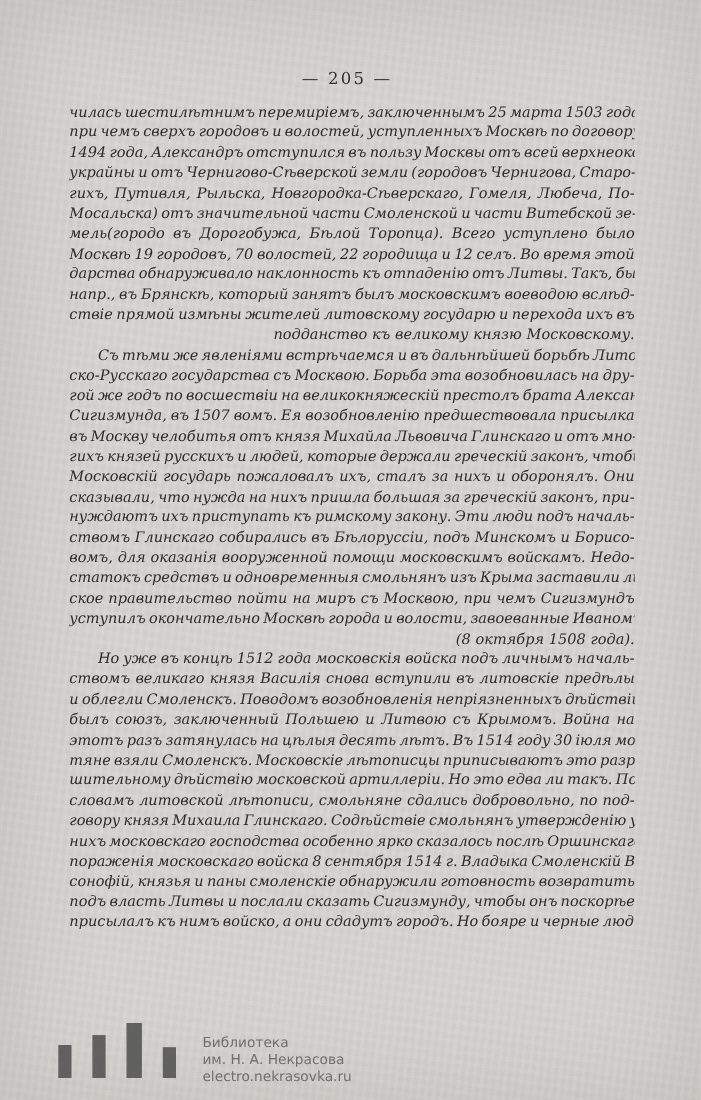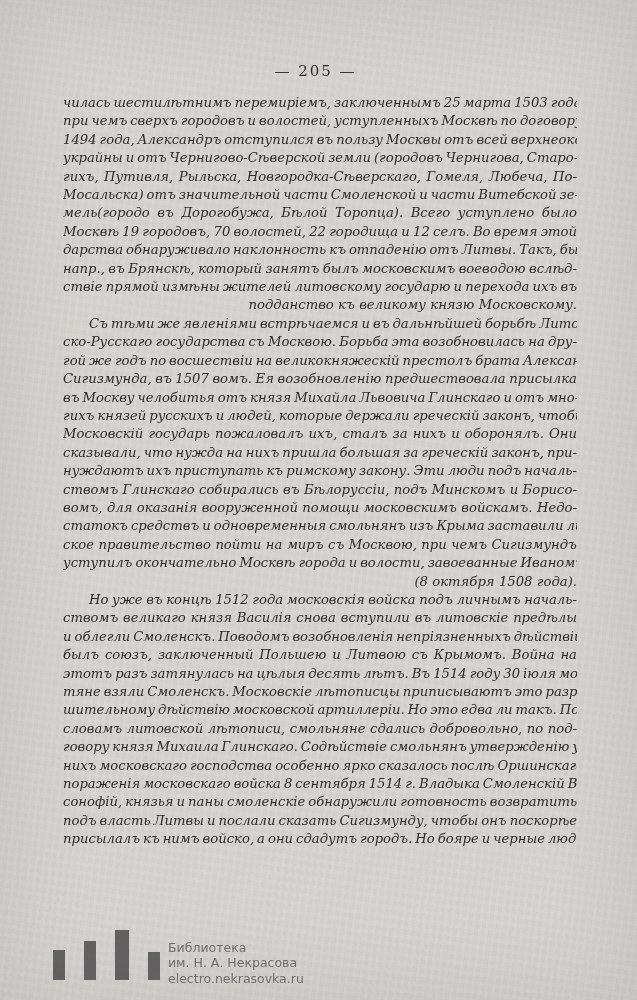--- a/index.html
+++ b/index.html
@@ -56,21 +56,21 @@
     align-items: flex-end;
     pointer-events: none;
   }
   .bars { display: flex; align-items: flex-end; column-gap: 19px; }
   .bar { width: 12px; background: #4e4e4e; opacity: .85; }
   .bar.b1 { height: 30px; }
   .bar.b2 { height: 39px; }
   .bar.b3 { height: 50px; width: 14px; }
   .bar.b4 { height: 28px; }
   .wm-text {
-    margin-left: 8px;
+    margin-left: 24px;
     margin-bottom: -6px;
     font-family: "DejaVu Sans", "Liberation Sans", sans-serif;
     font-size: 12.5px;
     line-height: 15.5px;
     color: #6e6e6c;
   }
 </style>
 </head>
 <body>
 

